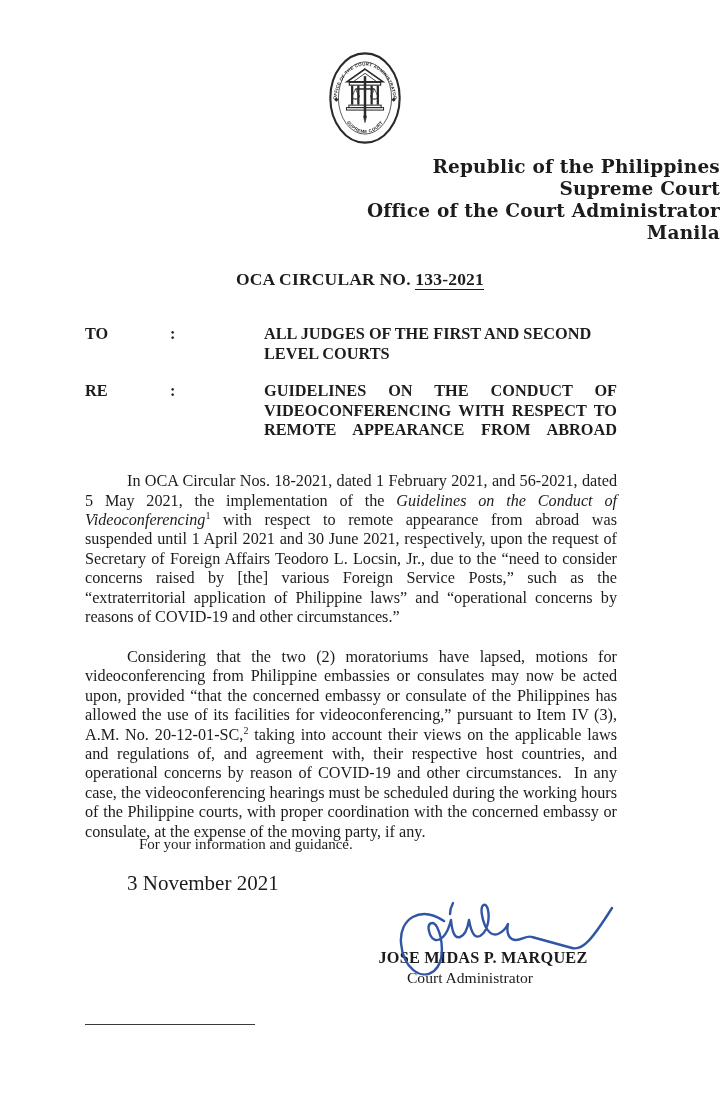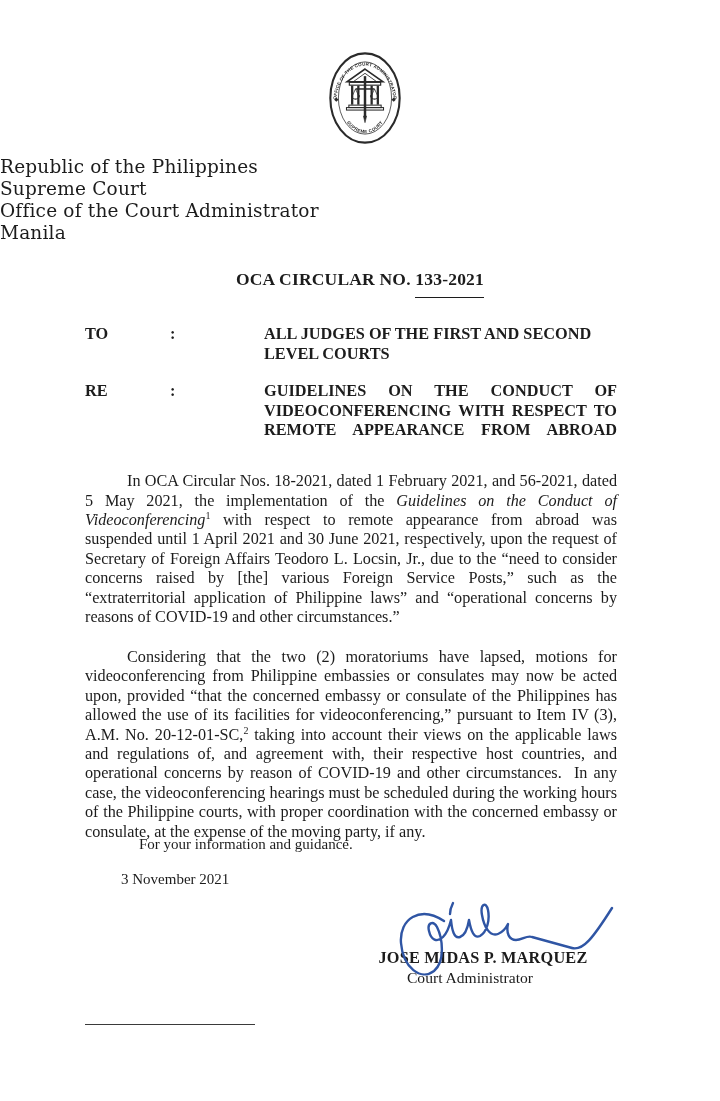--- a/index.html
+++ b/index.html
@@ -14,37 +14,37 @@
   }
   .abs{position:absolute;}
 
   
   .seal{left:327px;top:48px;width:76px;height:100px;}
   .seal svg{width:100%;height:100%;}
 
   
   .letterhead{
     left:0;right:0;top:156px;
-    text-align:left;
+    text-align:right;
     font-family:"DejaVu Serif", serif;
-    font-weight:normal;
+    font-weight:bold;
     font-size:18.5px;
     line-height:22px;
     letter-spacing:.2px;
   }
 
   
   .title{
     left:0;right:0;top:269px;
     text-align:center;
     font-weight:bold;
     font-size:17.5px;
     letter-spacing:.2px;
   }
-  .title .num{border-bottom:1.6px solid #1c1c1c;padding-bottom:8px;}
+  .title .num{border-bottom:1.6px solid #1c1c1c;padding-bottom:0px;}
 
   
   .addr{left:85px;top:324px;width:532px;font-weight:bold;font-size:16.3px;line-height:19.5px;}
   .addr-row{display:grid;grid-template-columns:37px 46px 1fr;gap:48px;}
   .addr-row + .addr-row{margin-top:18px;}
   .addr-text{text-align:justify;}
   .addr-text:after{content:"";display:inline-block;width:100%;}
 
   
   .para{
@@ -52,21 +52,21 @@
     font-size:16.2px;line-height:19.4px;
     text-align:justify;
     text-indent:42px;
   }
   .para1{top:456px;}
   .para2{top:606px;margin-top:42px;}
   .para sup, .fn sup{font-size:.62em;vertical-align:super;line-height:0;}
   .para em{font-style:italic;}
 
   .closing{left:127px;top:836px;font-size:15px;margin-left:12px;}
-  .date{left:121px;top:871px;font-size:15px;}
+  .date{left:127px;top:871px;font-size:21px;}
 
   
   .sig-svg{left:380px;top:893px;width:240px;height:100px;z-index:3;}
   .sig-text{left:368px;top:948px;width:230px;text-align:center;z-index:2;}
   .sig-name{font-weight:bold;font-size:16.3px;letter-spacing:.2px;}
   .sig-role{font-size:15.6px;margin-top:1px;transform:translateX(-13px);}
 
   
   .footnotes{left:85px;top:1024px;width:430px;font-size:11.3px;line-height:15px;}
   .fn-rule{width:170px;border-top:1px solid #3a3a3a;margin-bottom:6px;}

